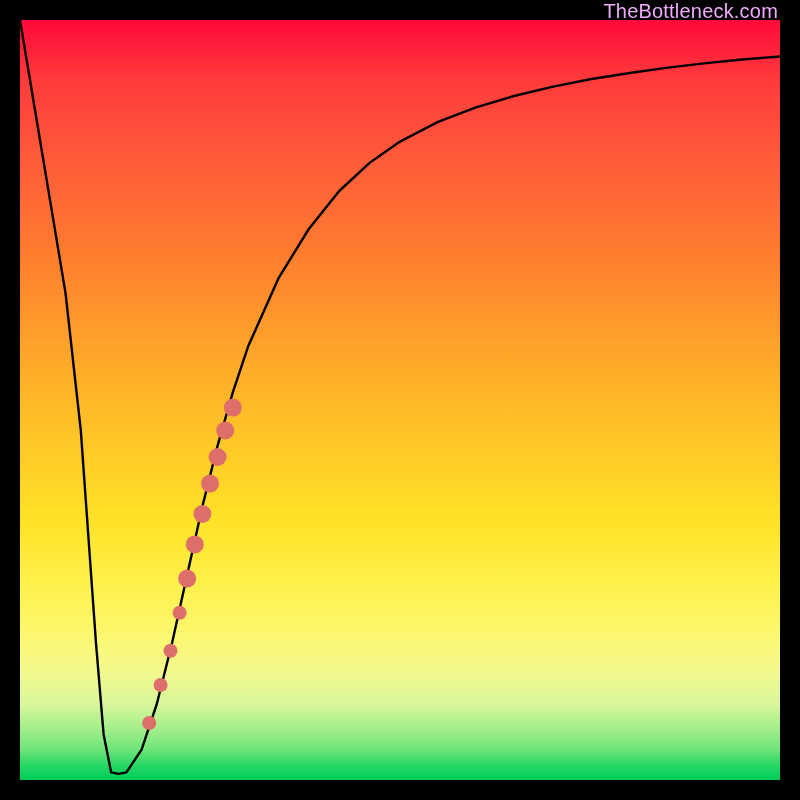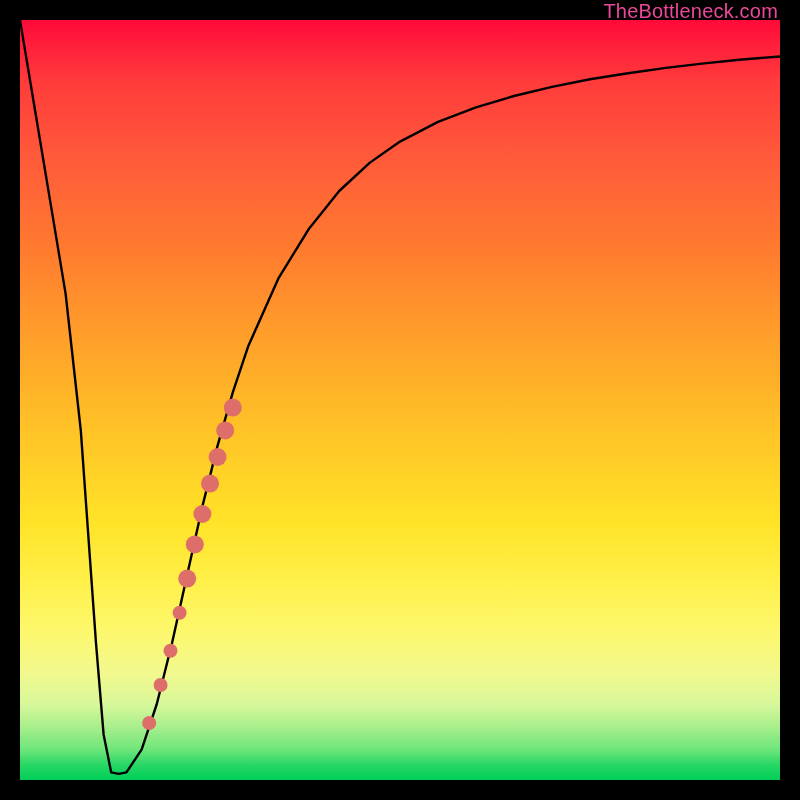--- a/index.html
+++ b/index.html
@@ -40,21 +40,21 @@
       #a8ef8c 93%,
       #6ee57a 96%,
       #28d765 98%,
       #00cf58 100%
     );
   }
   .watermark {
     position: absolute;
     top: 0px;
     right: 22px;
-    color: #ec4899;
+    color: #f0abfc;
     font-size: 20px;
     font-weight: 500;
     letter-spacing: 0.2px;
     user-select: none;
   }
   svg.curve {
     position: absolute;
     top: 0; left: 0;
     width: 760px;
     height: 760px;

